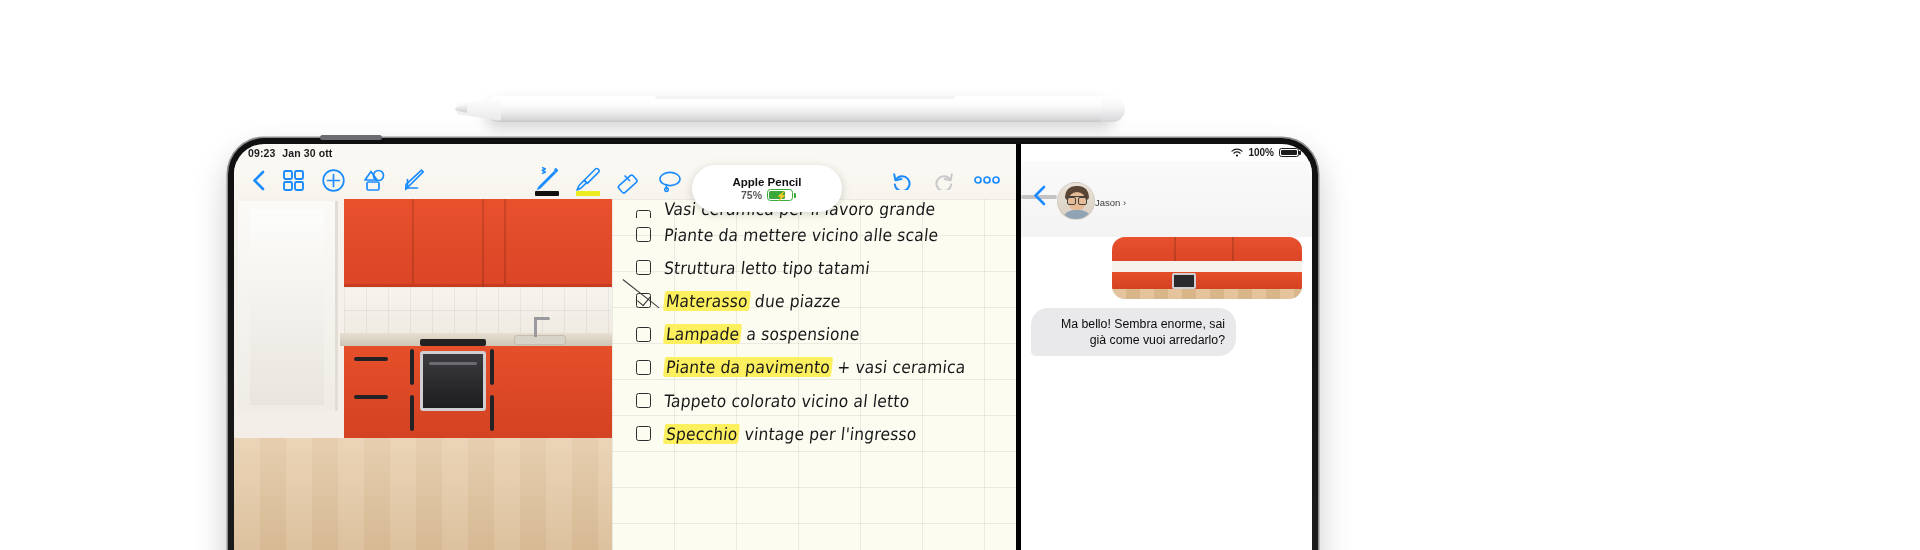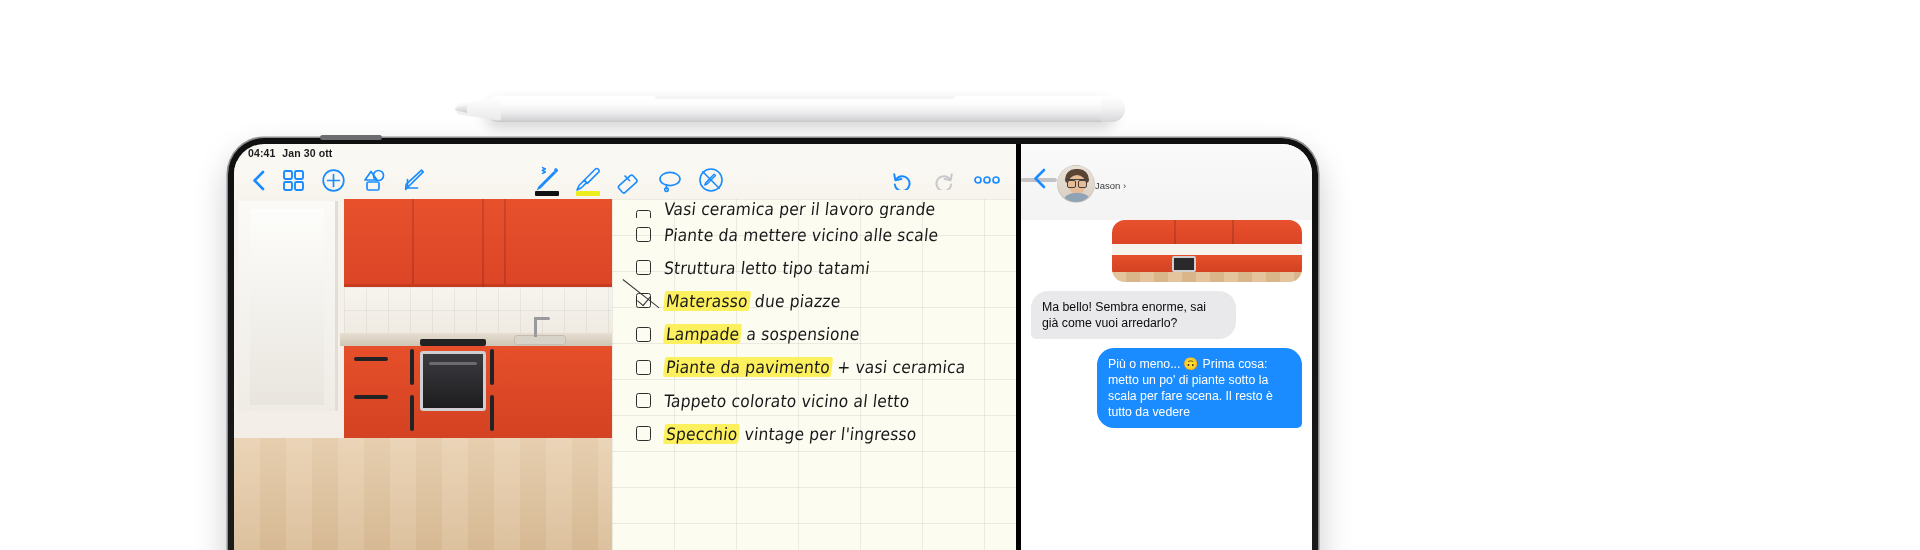--- a/index.html
+++ b/index.html
@@ -255,21 +255,21 @@
     overflow:hidden; position:relative; background:#efeae2;
   }
   .mp-upper { position:absolute; left:0; top:0; width:100%; height:24px; background:linear-gradient(to bottom,#e8512c,#dc4526); }
   .mp-back  { position:absolute; left:0; top:24px; width:100%; height:11px; background:#f6f3ed; }
   .mp-lower { position:absolute; left:0; top:35px; width:100%; height:17px; background:linear-gradient(to bottom,#e64f2a,#d34222); }
   .mp-oven  { position:absolute; left:60px; top:36px; width:24px; height:16px; background:#2a2a2d; border:2px solid #d0d0d3; border-radius:2px; }
   .mp-floor { position:absolute; left:0; top:52px; width:100%; height:10px; background:repeating-linear-gradient(90deg,#e3c49c 0 14px,#d9b68a 14px 28px); }
   .mp-div   { position:absolute; top:0; width:1.5px; height:24px; background:rgba(0,0,0,.14); }
 
   .bubble { max-width:205px; border-radius:17px; padding:8px 11px; font-size:12.3px; line-height:16px; margin-bottom:9px; }
-  .b-in  { background:#e9e9eb; color:#0b0b0c; margin-right:auto; border-bottom-left-radius:5px; }
+  .b-in  { background:#e9e9eb; color:#0b0b0c; margin-right:auto; border-bottom-left-radius:5px;text-align:right; }
   .b-out { background:#1a8cff; color:#fff; margin-left:auto; border-bottom-right-radius:5px; }
 
   .wifi { display:inline-block; width:12px; height:9px; }
   .bat2 { position:relative; width:20px; height:9.5px; border:1.1px solid #1c1c1e; border-radius:2.4px; padding:1.1px; }
   .bat2:after { content:""; position:absolute; right:-2.8px; top:2.6px; width:1.8px; height:3.8px; background:#1c1c1e; border-radius:0 1px 1px 0; }
   .bat2 i { display:block; height:100%; width:100%; background:#1c1c1e; border-radius:1.1px; }
 </style>
 </head>
 <body>
 
@@ -281,21 +281,21 @@
   <div class="pencil-cap"></div>
 </div>
 
 <div class="ipad">
   <div class="btn-top"></div>
   <div class="ipad-inner">
 
     <div class="notes-pane">
 
       <div class="statusbar">
-        <span class="sb-time">04:41</span>
+        <span class="sb-time">09:23</span>
         <span>Jan 30 ott</span>
       </div>
 
       <div class="notes-toolbar">
 
         <div class="tb-left">
           <span>
             <svg class="ic" width="13" height="21" viewBox="0 0 13 21">
                 <path d="M11 2 2.5 10.5 11 19" fill="none" stroke="currentColor" stroke-width="2.6" stroke-linecap="round" stroke-linejoin="round"></path>
               </svg>
@@ -365,20 +365,30 @@
 
           <span class="tool">
             <svg class="ic" width="26" height="28" viewBox="0 0 26 28" style="position:absolute;top:2px;left:0">
               <circle cx="13" cy="13" r="11" fill="none" stroke="#1a8cff" stroke-width="1.6"></circle>
               <path d="M17.5 8.5 9 17l-2.2 1 .9-2.3 8.4-8.4z" fill="none" stroke="#1a8cff" stroke-width="1.5" stroke-linejoin="round"></path>
               <path d="M4.8 4.8 21.2 21.2" stroke="#1a8cff" stroke-width="1.6" stroke-linecap="round"></path>
             </svg>
           </span>
         </div>
 
+        <div class="pencil-popup">
+          <div class="pp-title">Apple Pencil</div>
+          <div class="pp-row">
+            <span class="pp-pct">75%</span>
+            <span class="batt">
+              <span class="batt-fill"></span>
+              <span class="bolt">⚡</span>
+            </span>
+          </div>
+        </div>
 
         <div class="tb-right">
           <span>
             <svg class="ic" width="21" height="19" viewBox="0 0 21 19">
               <path d="M4 8.5a7.4 7.4 0 1 1-1.2 5" fill="none" stroke="currentColor" stroke-width="2" stroke-linecap="round"></path>
               <path d="M2.2 3.2 3.4 9.2 9.4 8" fill="none" stroke="currentColor" stroke-width="2" stroke-linecap="round" stroke-linejoin="round"></path>
             </svg>
           </span>
           <span>
             <svg class="ic dim" width="21" height="19" viewBox="0 0 21 19">
@@ -465,20 +475,33 @@
             <span class="chk"></span>
             <span class="hw"><span class="hl">Specchio</span><span> vintage per l'ingresso</span></span>
           </div>
 
         </div>
       </div>
     </div>
 
     <div class="msg-pane">
 
+      <div class="msg-status">
+        <span class="wifi">
+          <svg width="12" height="9" viewBox="0 0 12 9">
+            <path d="M1 3.1a7.6 7.6 0 0 1 10 0" fill="none" stroke="#1c1c1e" stroke-width="1.2" stroke-linecap="round"></path>
+            <path d="M2.9 5.2a4.8 4.8 0 0 1 6.2 0" fill="none" stroke="#1c1c1e" stroke-width="1.2" stroke-linecap="round"></path>
+            <circle cx="6" cy="7.6" r="1.1" fill="#1c1c1e"></circle>
+          </svg>
+        </span>
+        <span>100%</span>
+        <span class="bat2">
+            <i></i>
+          </span>
+      </div>
 
       <div class="msg-header">
         <div class="grabber"></div>
         <span class="msg-back">
           <svg class="ic" width="13" height="21" viewBox="0 0 13 21">
               <path d="M11 2 2.5 10.5 11 19" fill="none" stroke="currentColor" stroke-width="2.6" stroke-linecap="round" stroke-linejoin="round"></path>
             </svg>
         </span>
         <div class="avatar">
           <i class="av-hair"></i>
@@ -493,18 +516,17 @@
         <div class="msg-photo">
           <i class="mp-upper"></i>
             <i class="mp-div" style="left:62px;"></i>
             <i class="mp-div" style="left:120px;"></i>
           <i class="mp-back"></i>
             <i class="mp-lower"></i>
             <i class="mp-oven"></i>
             <i class="mp-floor"></i>
         </div>
         <div class="bubble b-in">Ma bello! Sembra enorme, sai già come vuoi arredarlo?</div>
-        <div class="bubble b-out">Più o meno... 🙃 Prima cosa: metto un po' di piante sotto la scala per fare scena. Il resto è tutto da vedere</div>
       </div>
     </div>
 
   </div>
 </div>
 
 </body></html>

